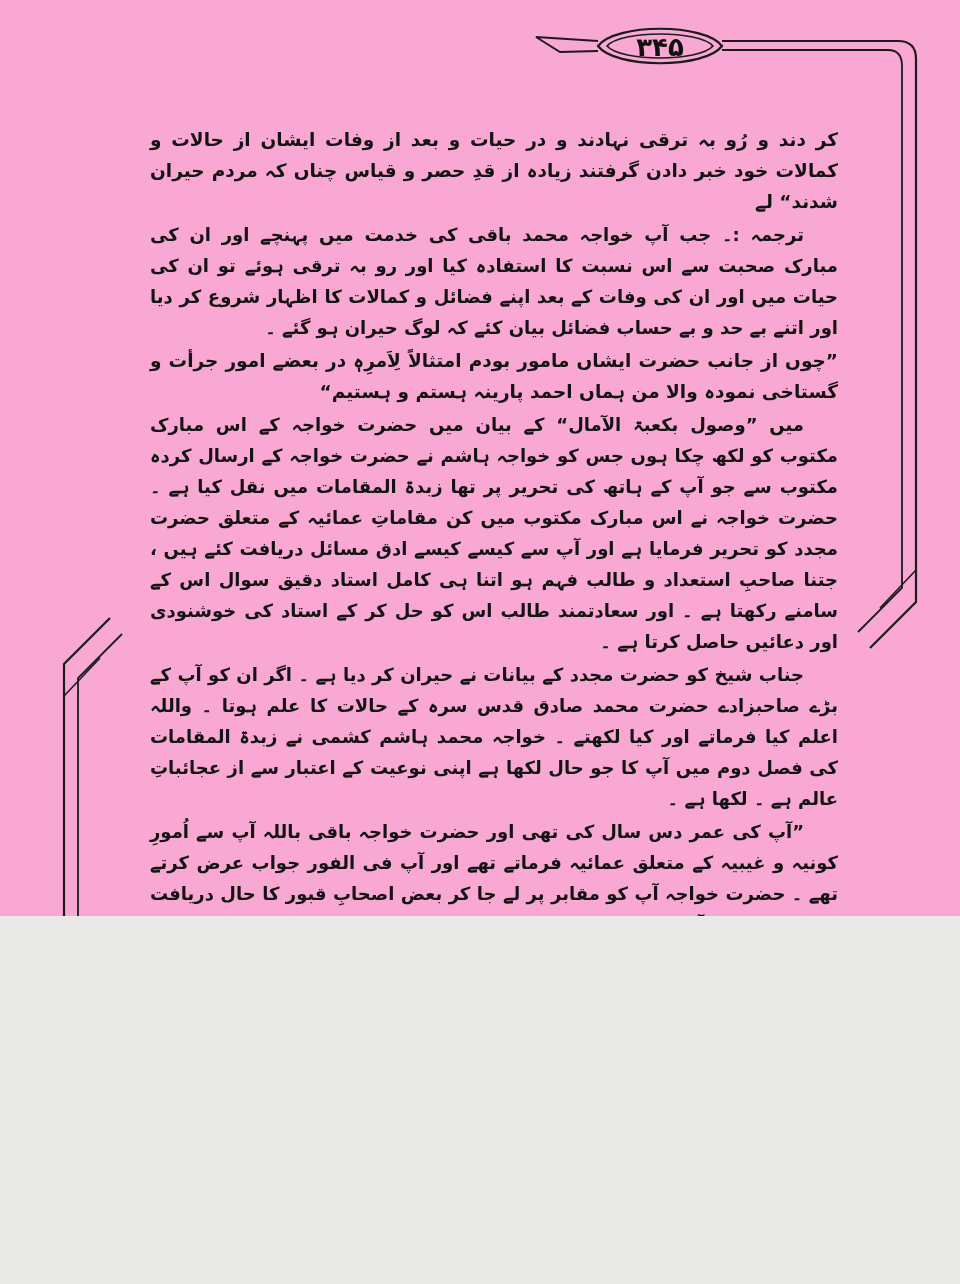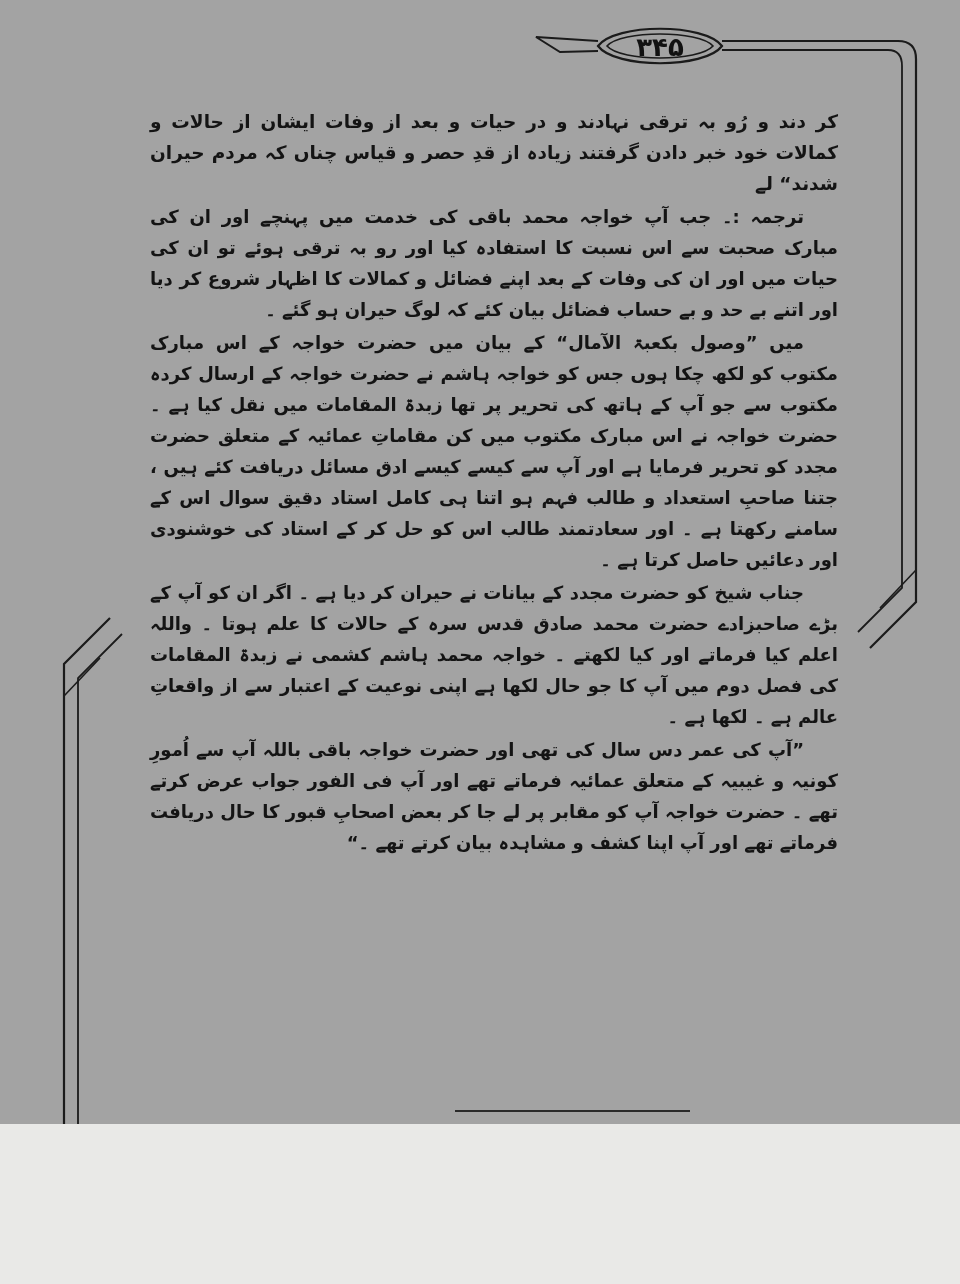--- a/index.html
+++ b/index.html
@@ -3,33 +3,33 @@
 <meta charset="utf-8">
 <style>
   html,body{margin:0;padding:0;}
   body{
     width:960px;height:1284px;
     background:#e9e9e7;
     font-family:"DejaVu Sans", sans-serif;
   }
   .page{
     position:relative;
-    width:960px;height:1124px;
-    background:#a3a3a3;
+    width:960px;height:916px;
+    background:#f9a8d4;
     overflow:hidden;
     color:#161616;
     margin-left:32px;
   }
   .ornaments{
     position:absolute;left:0;top:0;width:960px;height:1284px;
     pointer-events:none;
   }
   .text-body{
     position:absolute;
-    top:106px;
+    top:124px;
     right:122px;
     left:150px;
     direction:rtl;
     text-align:justify;
     font-size:18px;
     line-height:31px;
     color:#141414;
   }
   .para{
     margin:0 0 2px 0;
@@ -101,21 +101,22 @@
 
       <path d="M 64 696 L 100 658" stroke-width="1.6"></path>
     </g>
 
     <text x="281" y="1256" text-anchor="middle" font-size="23" class="svg-num">۵۳۳۷</text>
   </svg>
 
   <div class="text-body">
       <p class="para persian">کر دند و رُو بہ ترقی نہادند و در حیات و بعد از وفات ایشان از حالات و کمالات خود خبر دادن گرفتند زیادہ از قدِ حصر و قیاس چناں کہ مردم حیران شدند“ لے</p>
       <p class="para indent">ترجمہ :۔ جب آپ خواجہ محمد باقی کی خدمت میں پہنچے اور ان کی مبارک صحبت سے اس نسبت کا استفادہ کیا اور رو بہ ترقی ہوئے تو ان کی حیات میں اور ان کی وفات کے بعد اپنے فضائل و کمالات کا اظہار شروع کر دیا اور اتنے بے حد و بے حساب فضائل بیان کئے کہ لوگ حیران ہو گئے ۔</p>
+      <p class="para persian">”چوں از جانب حضرت ایشاں مامور بودم امتثالاً لِاَمرِہٖ در بعضے امور جرأت و گستاخی نمودہ والا من ہماں احمد پارینہ ہستم و ہستیم“</p>
       <p class="para indent">میں ”وصول بکعبۃ الآمال“ کے بیان میں حضرت خواجہ کے اس مبارک مکتوب کو لکھ چکا ہوں جس کو خواجہ ہاشم نے حضرت خواجہ کے ارسال کردہ مکتوب سے جو آپ کے ہاتھ کی تحریر پر تھا زبدۃ المقامات میں نقل کیا ہے ۔ حضرت خواجہ نے اس مبارک مکتوب میں کن مقاماتِ عمائیہ کے متعلق حضرت مجدد کو تحریر فرمایا ہے اور آپ سے کیسے کیسے ادق مسائل دریافت کئے ہیں ، جتنا صاحبِ استعداد و طالب فہم ہو اتنا ہی کامل استاد دقیق سوال اس کے سامنے رکھتا ہے ۔ اور سعادتمند طالب اس کو حل کر کے استاد کی خوشنودی اور دعائیں حاصل کرتا ہے ۔</p>
-      <p class="para indent">جناب شیخ کو حضرت مجدد کے بیانات نے حیران کر دیا ہے ۔ اگر ان کو آپ کے بڑے صاحبزادے حضرت محمد صادق قدس سرہ کے حالات کا علم ہوتا ۔ واللہ اعلم کیا فرماتے اور کیا لکھتے ۔ خواجہ محمد ہاشم کشمی نے زبدۃ المقامات کی فصل دوم میں آپ کا جو حال لکھا ہے اپنی نوعیت کے اعتبار سے از واقعاتِ عالم ہے ۔ لکھا ہے ۔</p>
+      <p class="para indent">جناب شیخ کو حضرت مجدد کے بیانات نے حیران کر دیا ہے ۔ اگر ان کو آپ کے بڑے صاحبزادے حضرت محمد صادق قدس سرہ کے حالات کا علم ہوتا ۔ واللہ اعلم کیا فرماتے اور کیا لکھتے ۔ خواجہ محمد ہاشم کشمی نے زبدۃ المقامات کی فصل دوم میں آپ کا جو حال لکھا ہے اپنی نوعیت کے اعتبار سے از عجائباتِ عالم ہے ۔ لکھا ہے ۔</p>
       <p class="para indent">”آپ کی عمر دس سال کی تھی اور حضرت خواجہ باقی باللہ آپ سے اُمورِ کونیہ و غیبیہ کے متعلق عمائیہ فرماتے تھے اور آپ فی الفور جواب عرض کرتے تھے ۔ حضرت خواجہ آپ کو مقابر پر لے جا کر بعض اصحابِ قبور کا حال دریافت فرماتے تھے اور آپ اپنا کشف و مشاہدہ بیان کرتے تھے ۔“</p>
     </div>
 
   <div class="footnote-rule"></div>
   <div class="footnote">لے حیات شیخ عبدالحق صفحہ ۳۱۳ ۔</div>
 
 </div>
 
 </body></html>

